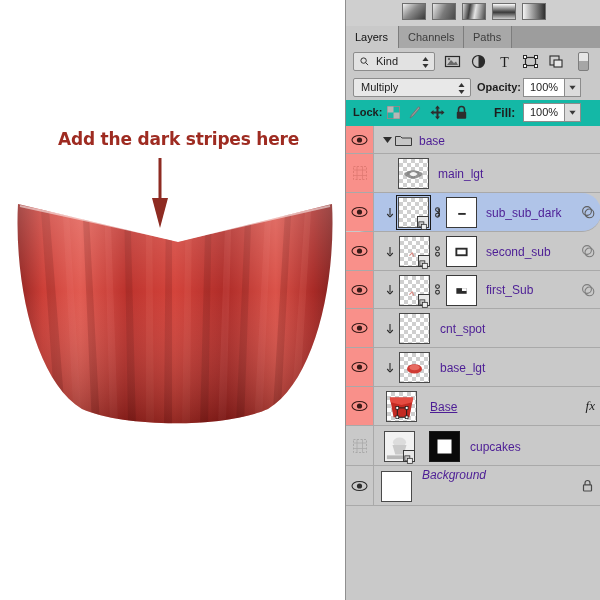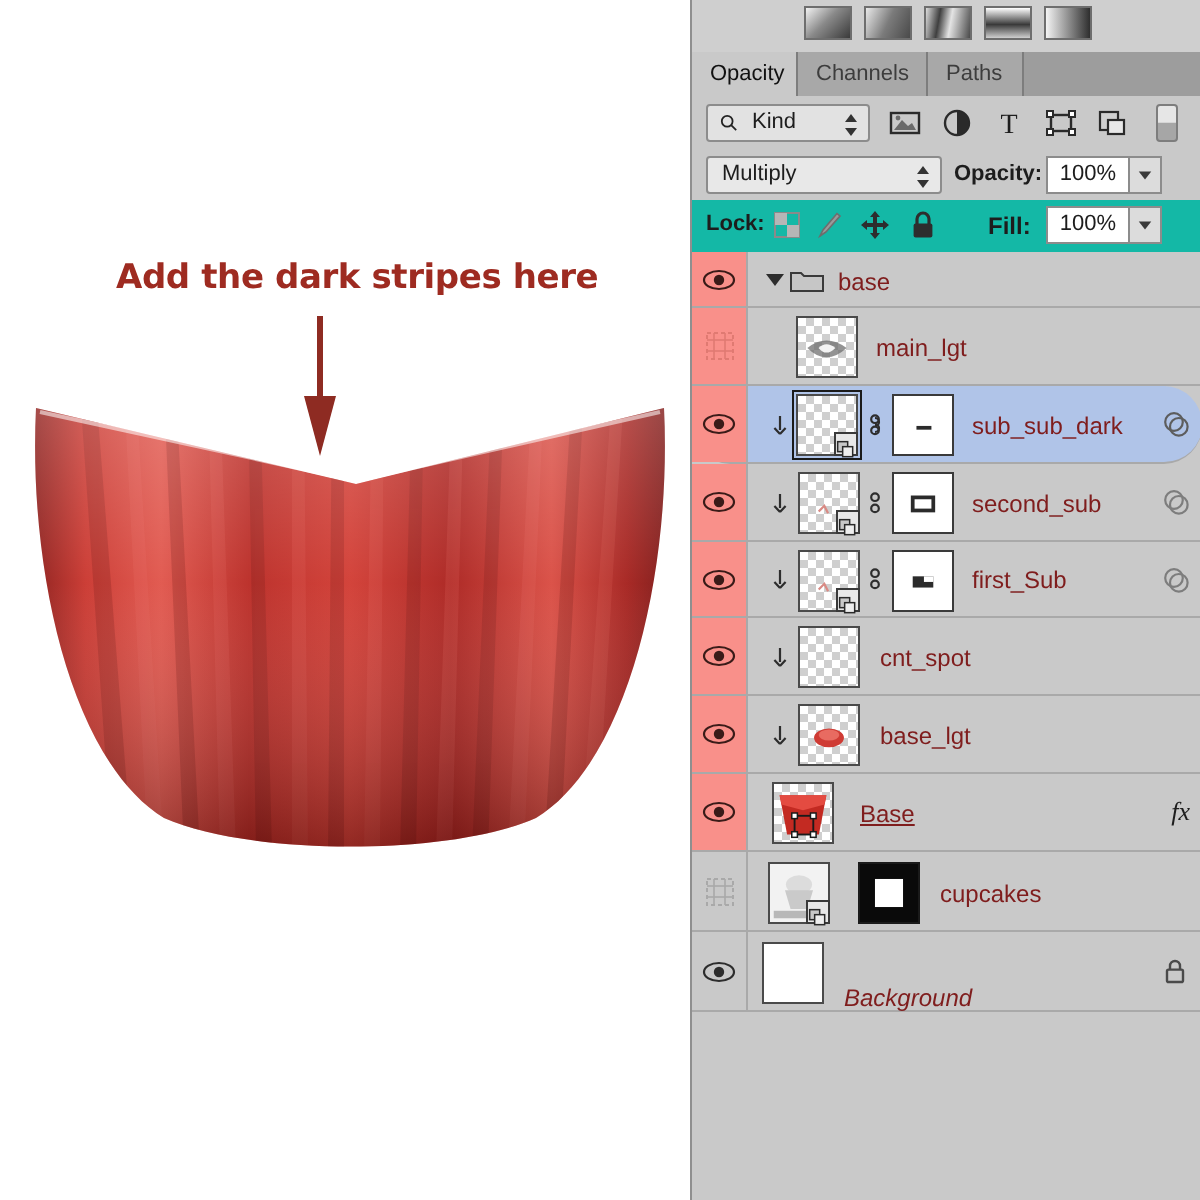--- a/index.html
+++ b/index.html
@@ -148,21 +148,21 @@
     width:100%;height:100%;
     background-image:
       linear-gradient(45deg,#cfcfcf 25%,transparent 25%,transparent 75%,#cfcfcf 75%),
       linear-gradient(45deg,#cfcfcf 25%,transparent 25%,transparent 75%,#cfcfcf 75%);
     background-size:8px 8px;
     background-position:0 0,4px 4px;
     background-color:#ffffff;
     position:relative;
   }
   .layer-name{
-    position:absolute;font-size:12px;color:#7f1d1d;white-space:nowrap;
+    position:absolute;font-size:12px;color:#4c1d95;white-space:nowrap;
   }
   .clip-arrow{position:absolute;width:9px;height:11px;}
   .link-ico{position:absolute;width:9px;height:13px;}
   .mask-thumb{position:absolute;background:#fff;border:1px solid #3a3a3a;box-sizing:border-box;}
   .right-ico{position:absolute;right:6px;top:50%;margin-top:-7px;width:14px;height:14px;}
   .fx-label{
     position:absolute;right:6px;top:50%;margin-top:-8px;
     font-family:"Liberation Serif","DejaVu Serif",serif;
     font-style:italic;font-size:13px;color:#1d1d1d;
   }
@@ -251,21 +251,21 @@
 
     <div id="presets-strip">
       <div class="preset-sw sw1"></div>
       <div class="preset-sw sw2"></div>
       <div class="preset-sw sw3"></div>
       <div class="preset-sw sw4"></div>
       <div class="preset-sw sw5"></div>
     </div>
 
     <div id="tabs">
-      <div class="tab active" style="left:0;width:53px;">Opacity</div>
+      <div class="tab active" style="left:0;width:53px;">Layers</div>
       <div class="tab inactive" style="left:53px;width:65px;">Channels</div>
       <div class="tab inactive" style="left:118px;width:48px;">Paths</div>
     </div>
 
     <div id="filter-row">
       <div id="kind-select">
         <svg class="mag" viewBox="0 0 10 10">
           <circle cx="4" cy="4" r="3" fill="none" stroke="#222" stroke-width="1"></circle>
           <line x1="6.2" y1="6.2" x2="9" y2="9" stroke="#222" stroke-width="1"></line>
         </svg>
@@ -594,21 +594,21 @@
       </div>
 
       <div class="layer-row" style="height:40px;">
         <div class="eye-cell plain">
           <svg class="eye-ico" viewBox="0 0 17 12">
             <ellipse cx="8.5" cy="6" rx="7.5" ry="4.5" fill="none" stroke="#2d2d2d" stroke-width="1.1"></ellipse>
             <circle cx="8.5" cy="6" r="2.6" fill="#2d2d2d"></circle>
           </svg>
         </div>
         <div class="thumb" style="left:35px;top:5px;width:31px;height:31px;background:#ffffff;border-color:#4a4a4a;"></div>
-        <span class="layer-name" style="left:76px;top:2px;font-style:italic;margin-top:24px;">Background</span>
+        <span class="layer-name" style="left:76px;top:2px;font-style:italic;">Background</span>
         <svg class="lock-badge" viewBox="0 0 11 13">
           <path d="M3,6 L3,4 A2.5,2.5 0 0,1 8,4 L8,6" fill="none" stroke="#4a4a4a" stroke-width="1.2"></path>
           <rect x="1.5" y="5.8" width="8" height="6.2" rx="0.8" fill="none" stroke="#4a4a4a" stroke-width="1.2"></rect>
         </svg>
       </div>
 
     </div>
 
 
   </div>

